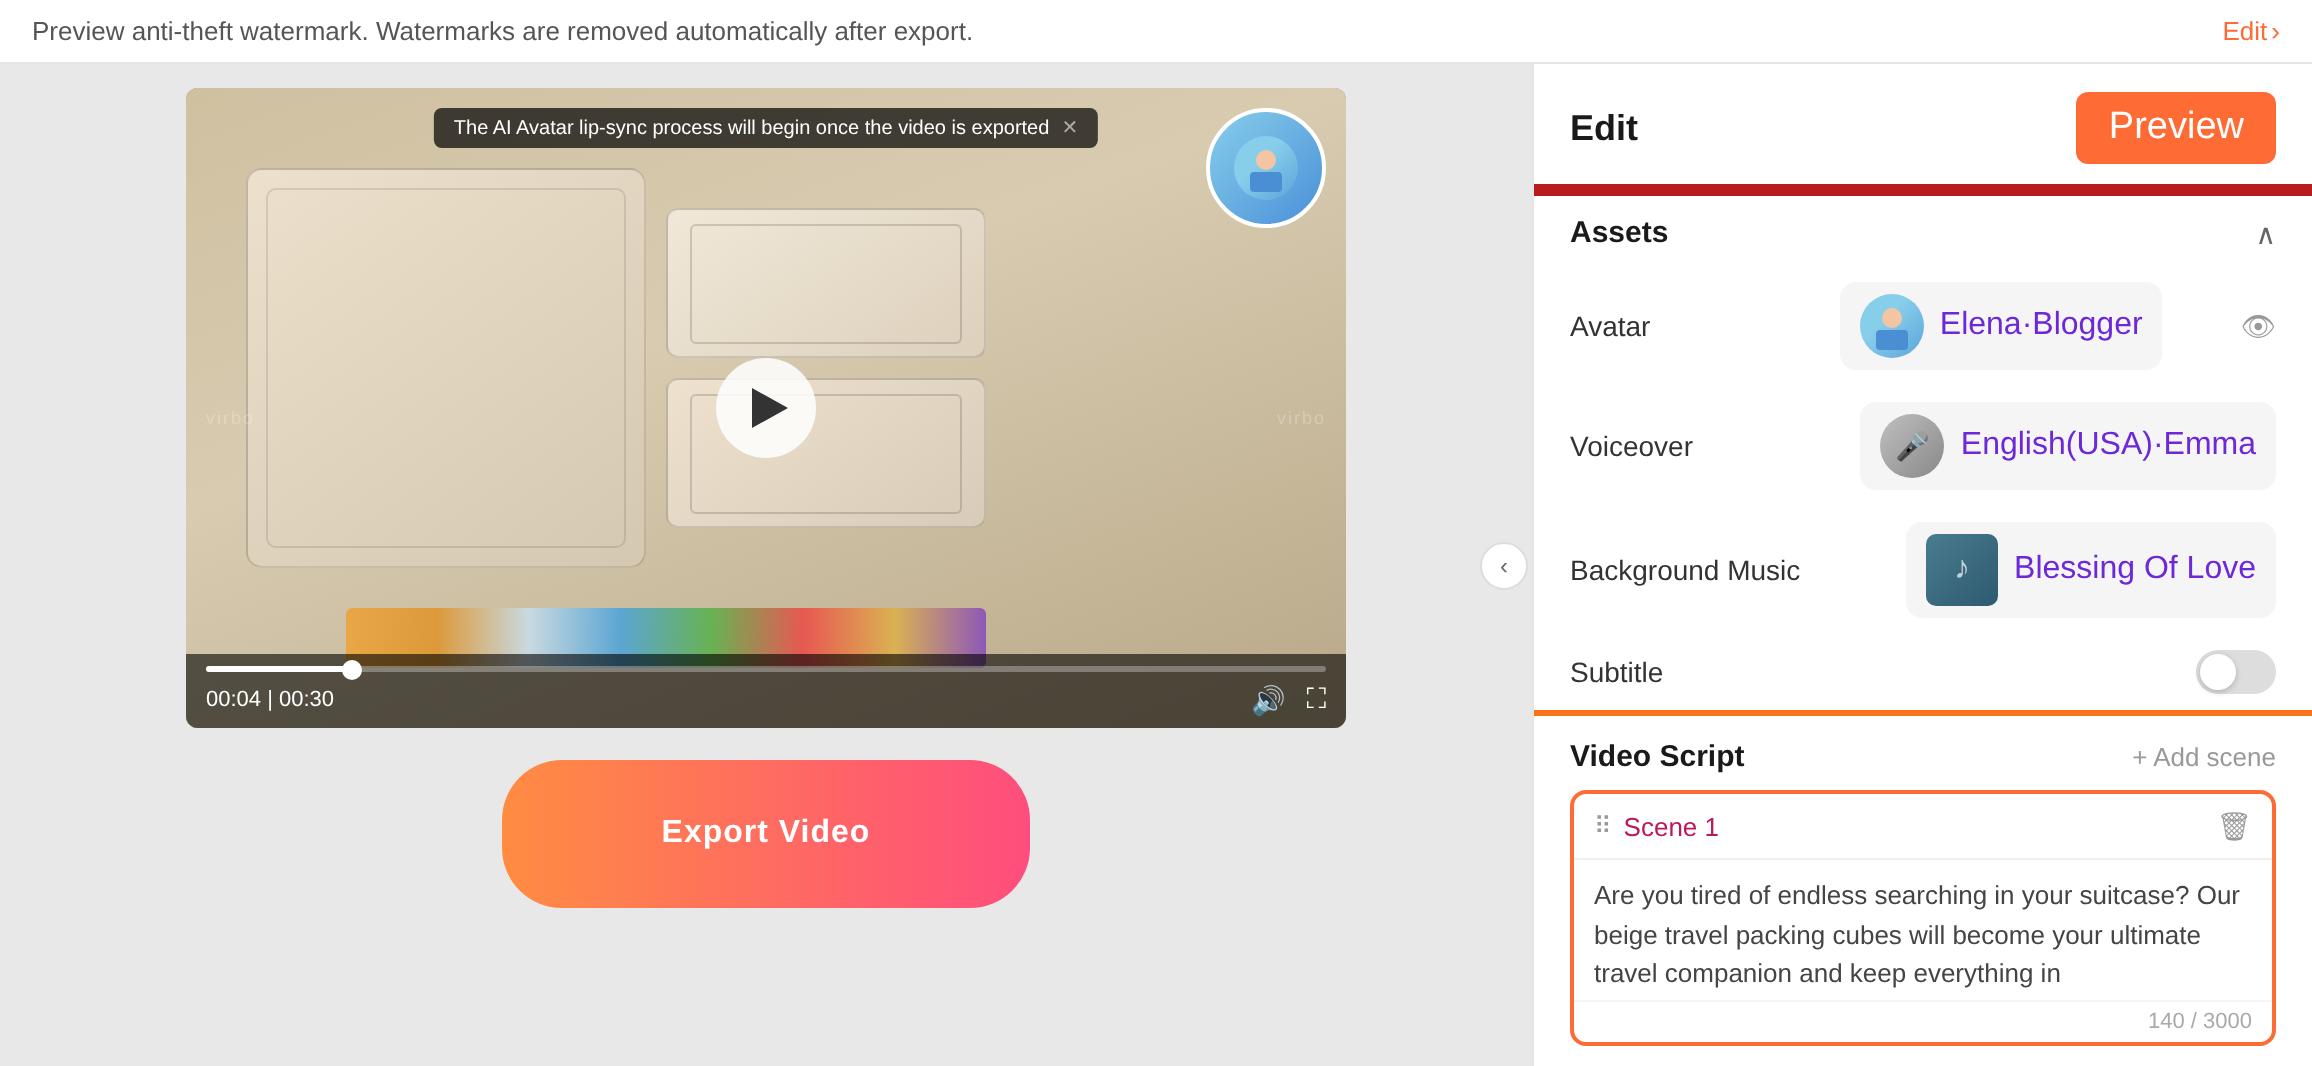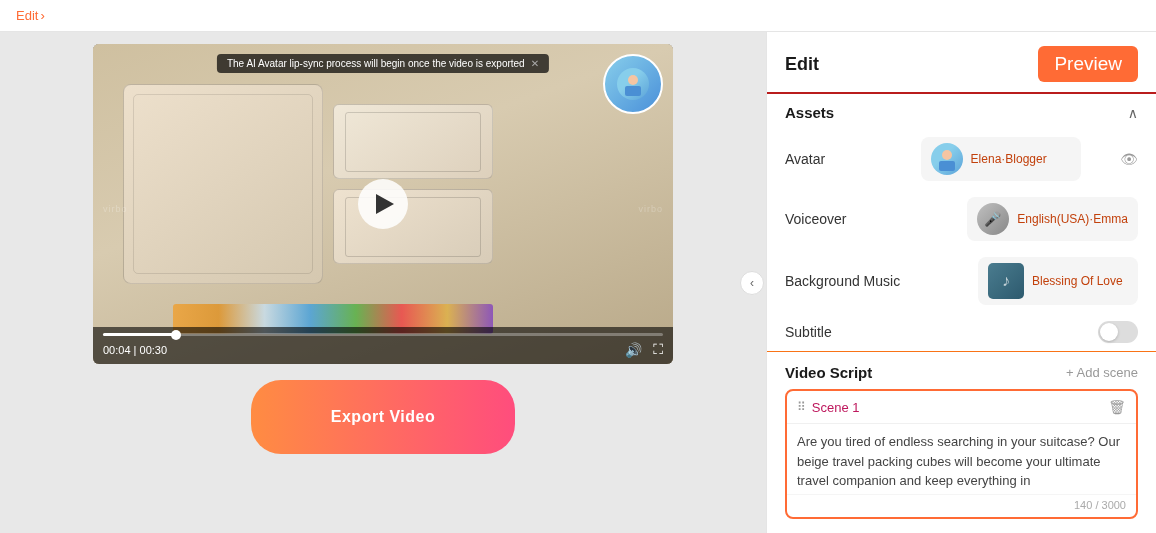--- a/index.html
+++ b/index.html
@@ -239,21 +239,21 @@
       font-size: 19px;
       cursor: pointer;
       font-weight: 500;
     }
 
     .section-header {
       display: flex;
       align-items: flex-end;
       justify-content: space-between;
       padding: 10px 18px 8px;
-      border-top: 2px solid #b91c1c;
+      border-top: 6px solid #b91c1c;
     }
 
     .section-title {
       font-size: 15px;
       font-weight: 600;
       color: #1a1a1a;
     }
 
     .chevron-icon {
       font-size: 14px;
@@ -277,22 +277,22 @@
       display: flex;
       align-items: center;
       gap: 8px;
       background: #f5f5f5;
       border-radius: 8px;
       padding: 6px 10px;
       min-width: 160px;
     }
 
     .asset-name {
-      font-size: 12px;
-      color: #c2410c;
+      font-size: 16px;
+      color: #6d28d9;
       font-weight: 500;
     }
 
     .asset-eye {
       color: #999;
       font-size: 14px;
       cursor: pointer;
       margin-left: 4px;
     }
 
@@ -314,21 +314,21 @@
       top: 2px;
       left: 2px;
       box-shadow: 0 1px 3px rgba(0,0,0,0.2);
     }
 
     .video-script-header {
       display: flex;
       align-items: center;
       justify-content: space-between;
       padding: 12px 18px 8px;
-      border-top: 1px solid #f97316;
+      border-top: 3px solid #f97316;
     }
 
     .add-scene-btn {
       display: flex;
       align-items: center;
       gap: 4px;
       color: #999;
       font-size: 13px;
       cursor: pointer;
     }
@@ -466,20 +466,23 @@
       letter-spacing: 1px;
     }
 
     .virbo-wm-l { left: 10px; top: 50%; }
     .virbo-wm-r { right: 10px; top: 50%; }
   </style>
 </head>
 <body>
 
 <div class="top-bar">
+  <div class="top-bar-left">
+    <span>Preview anti-theft watermark. Watermarks are removed automatically after export.</span>
+  </div>
   <div class="edit-link">
     <span>Edit</span>
     <span>›</span>
   </div>
 </div>
 
 <div class="main-content">
 
   <div class="left-panel">
 

